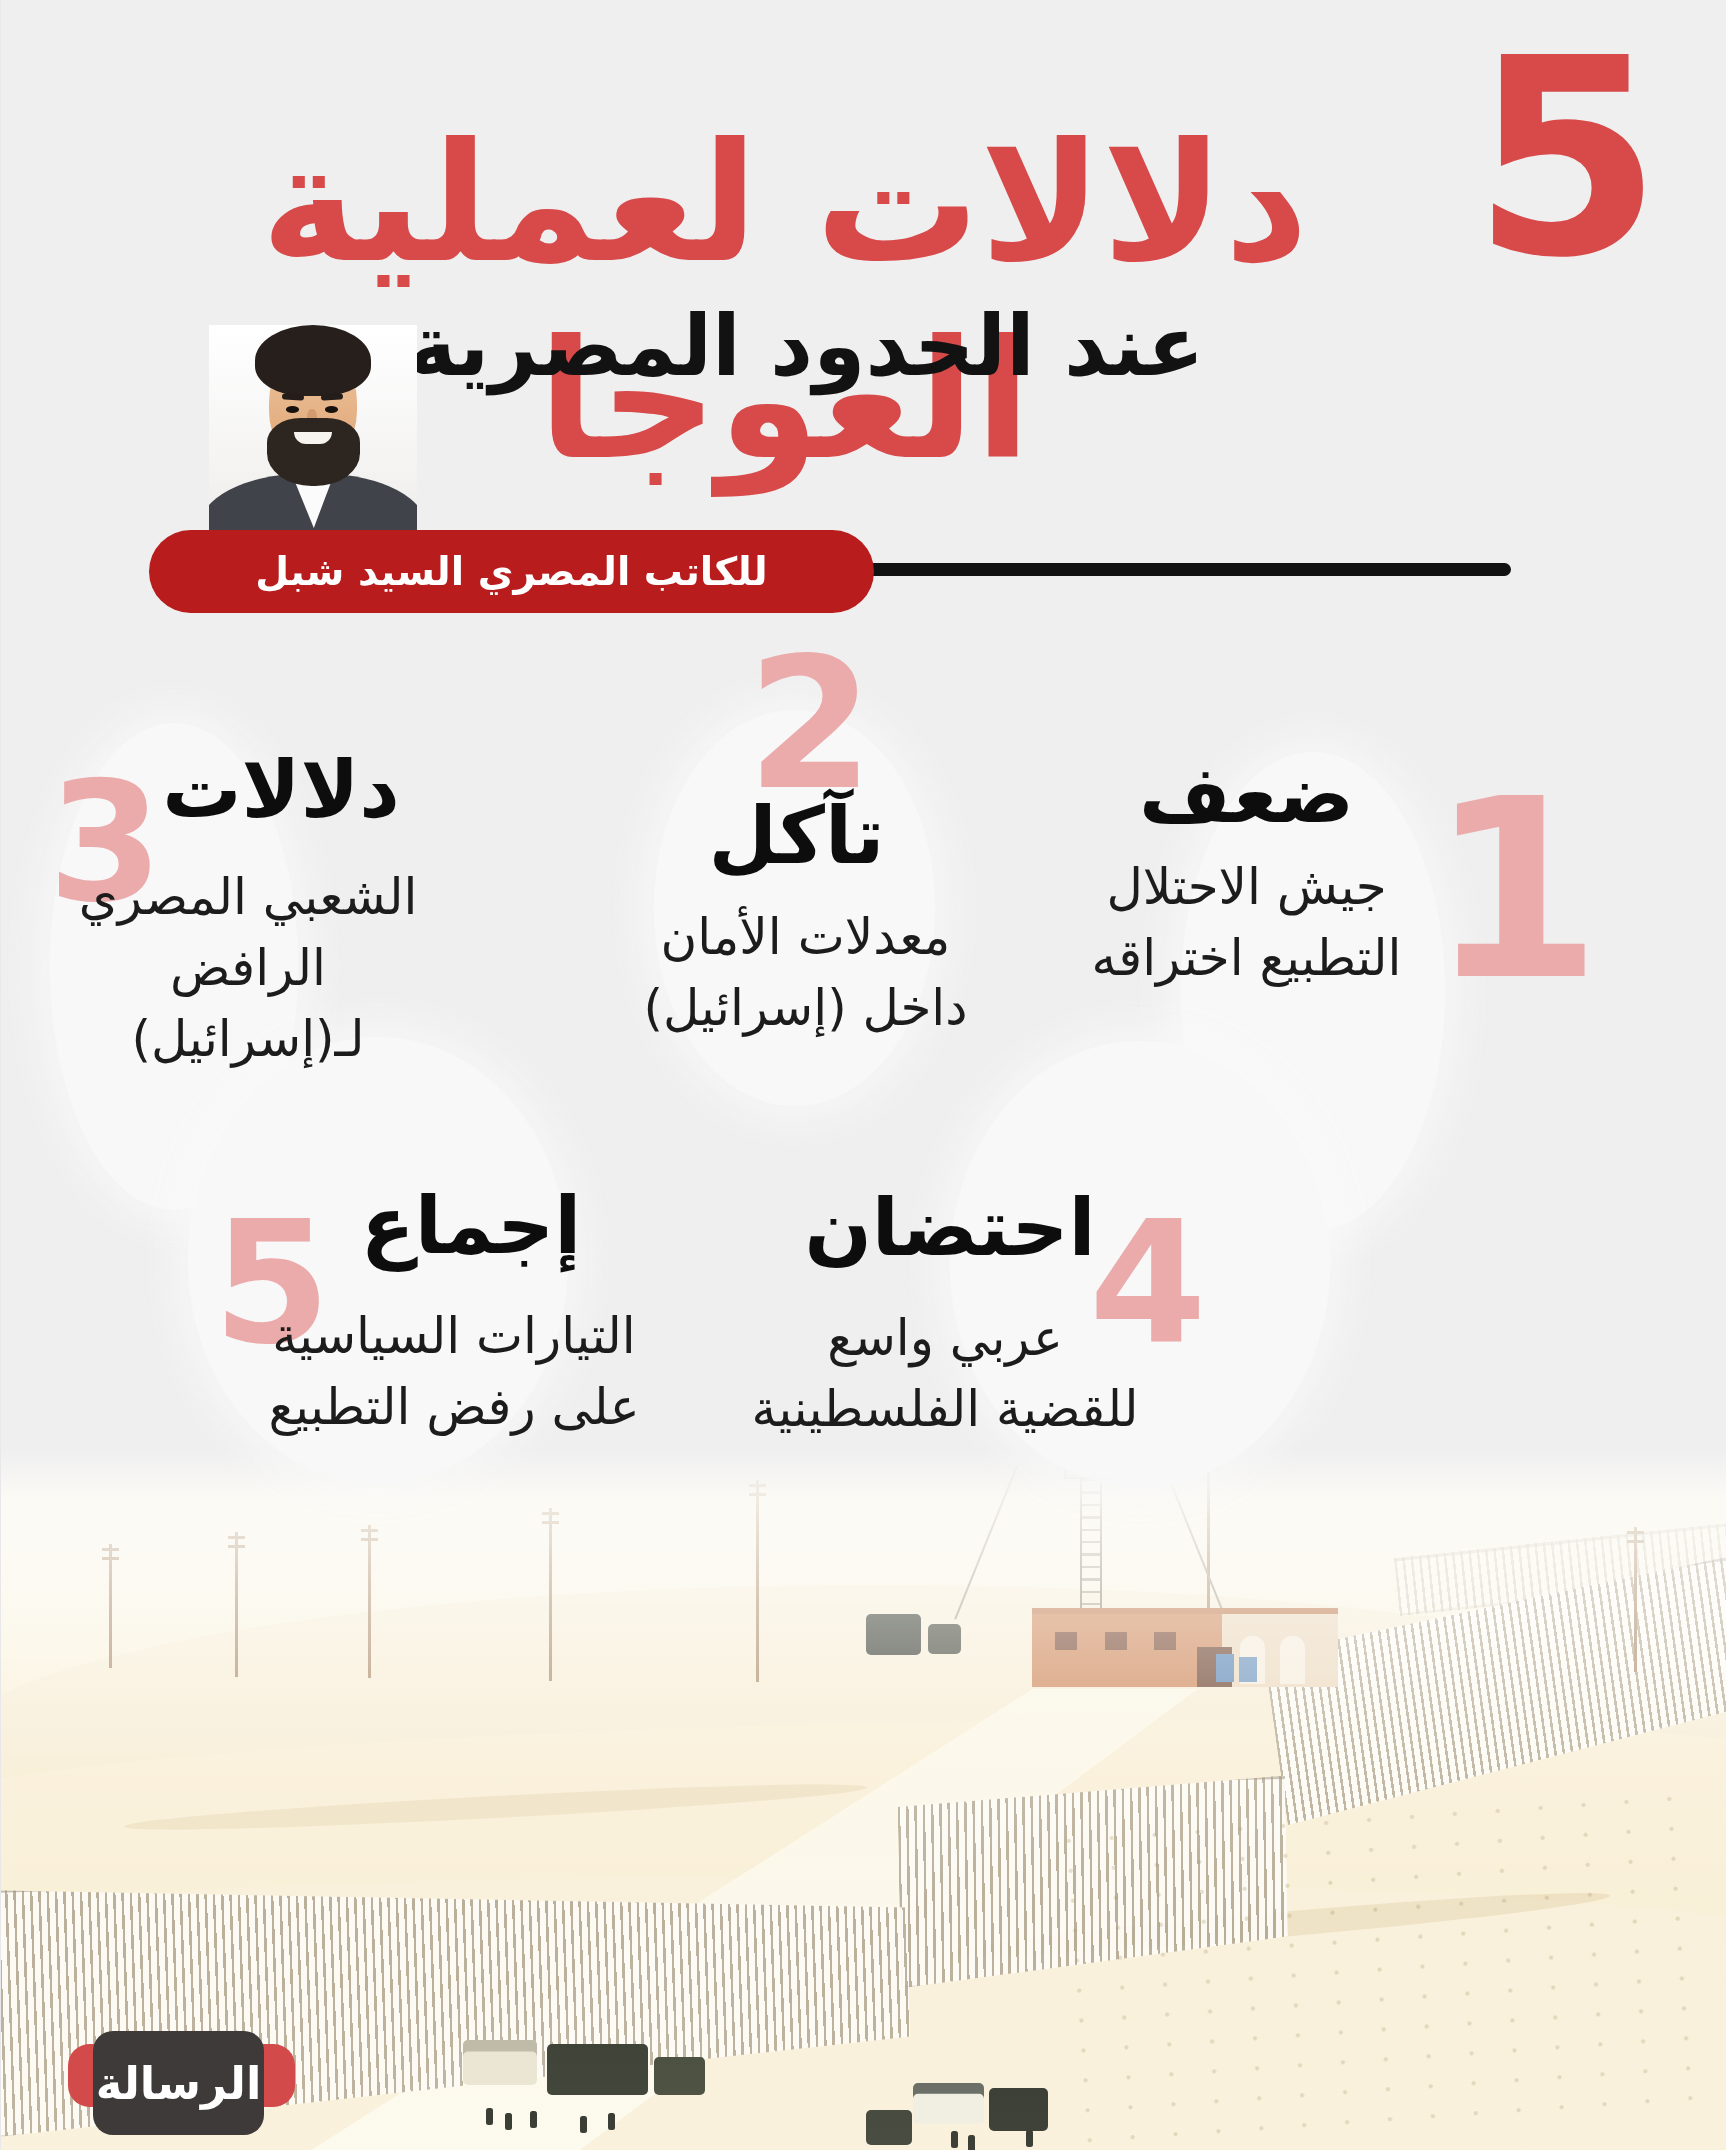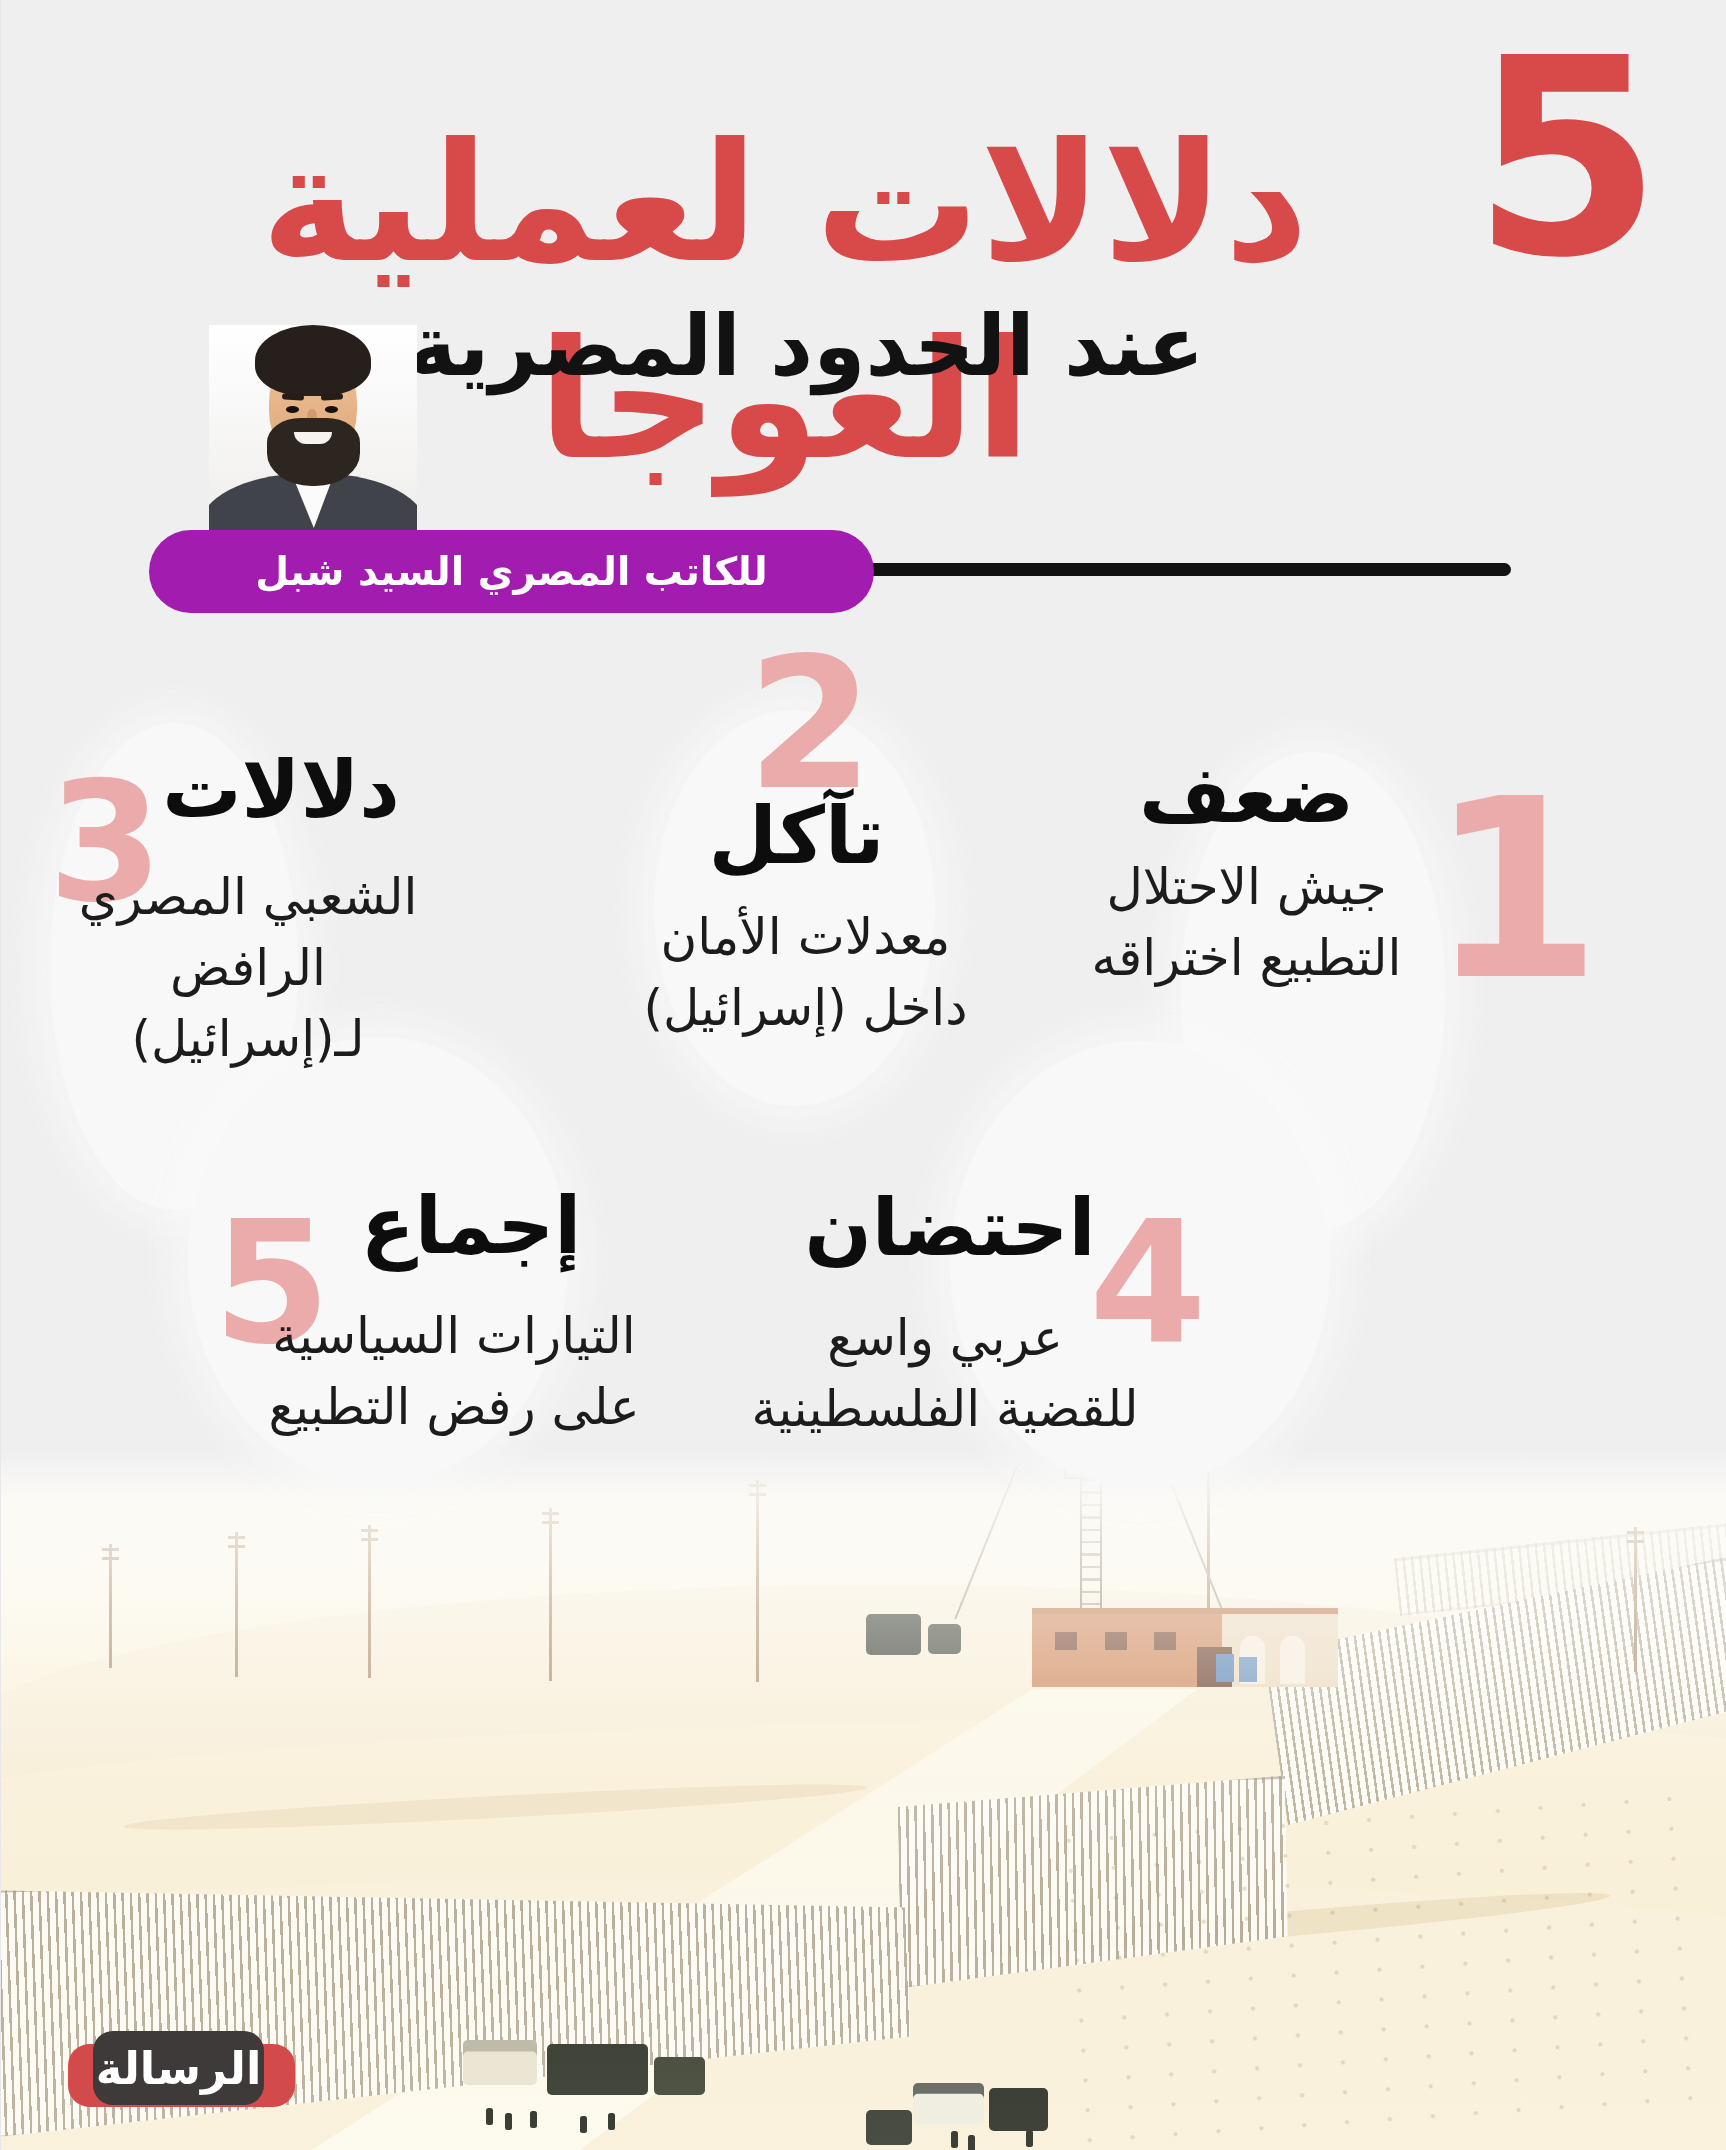--- a/index.html
+++ b/index.html
@@ -52,21 +52,21 @@
   .pt-eye-l{left:77px;top:81px;width:13.2px;height:6.6px;background:#17110e;border-radius:50%;}
   .pt-eye-r{left:116px;top:81px;width:13.2px;height:6.6px;background:#17110e;border-radius:50%;}
   .pt-nose{left:98px;top:84px;width:10px;height:21.5px;background:rgba(186,127,85,.45);border-radius:40%;}
   .pt-beard{left:58px;top:93px;width:93px;height:68px;background:#2d2520;
     border-radius:36% 36% 48% 48%;}
   .pt-smile{left:85px;top:107px;width:38px;height:12.4px;background:#f7f4ef;
     border-radius:0 0 20px 20px;}
   
   .author-pill{
     position:absolute;left:149px;top:530px;width:725px;height:83px;
-    background:#a21caf;border-radius:43px;display:flex;align-items:center;justify-content:center;
+    background:#b91c1c;border-radius:43px;display:flex;align-items:center;justify-content:center;
     z-index:4;
   }
   .author-pill span{color:#ffffff;font-size:39px;font-weight:bold;}
   .author-line{
     position:absolute;left:867px;top:563px;width:644px;height:13.2px;
     background:#121212;border-radius:7.4px;z-index:3;
   }
   
   .oval{position:absolute;background:#f9f9fa;border-radius:50%;opacity:.92;
     box-shadow:0 0 37px 15px rgba(250,250,250,.75);z-index:2;}
@@ -168,21 +168,21 @@
   .m4{left:580px;top:667px;}.m5{left:608px;top:664px;}
   .m6{left:951px;top:682px;}.m7{left:968px;top:686px;}.m8{left:1026px;top:681px;}
   .scrub{left:1057px;top:355px;width:661px;height:330px;opacity:.5;transform:rotate(-4deg);
     background-image:radial-gradient(circle,rgba(158,138,88,.55) 1.7px,transparent 2.5px);
     background-size:43px 30px;}
   .veil{left:0;top:0;width:100%;height:100%;pointer-events:none;
     background:linear-gradient(180deg,rgba(239,239,240,1) 0%,rgba(252,251,246,.85) 7%,
       rgba(255,255,255,.5) 22%,rgba(255,255,252,.18) 45%,rgba(255,255,250,.05) 65%,rgba(255,252,238,.12) 100%);}
   
   .logo-red{left:68px;top:595px;width:227px;height:63px;background:#d34a4a;border-radius:21.5px;z-index:6;}
-  .logo-dark{left:93px;top:582px;width:171px;height:74px;background:#3e3a3a;border-radius:20px;z-index:7;
+  .logo-dark{left:93px;top:582px;width:171px;height:104px;background:#3e3a3a;border-radius:20px;z-index:7;
     display:flex;align-items:center;justify-content:center;text-align:center;}
   .logo-dark span{position:static;color:#ffffff;font-size:45px;font-weight:bold;}
 </style>
 </head>
 <body>
 
 <div class="canvas">
 
   <div class="big5">5</div>
   <h1 class="title">دلالات لعملية العوجا</h1>

